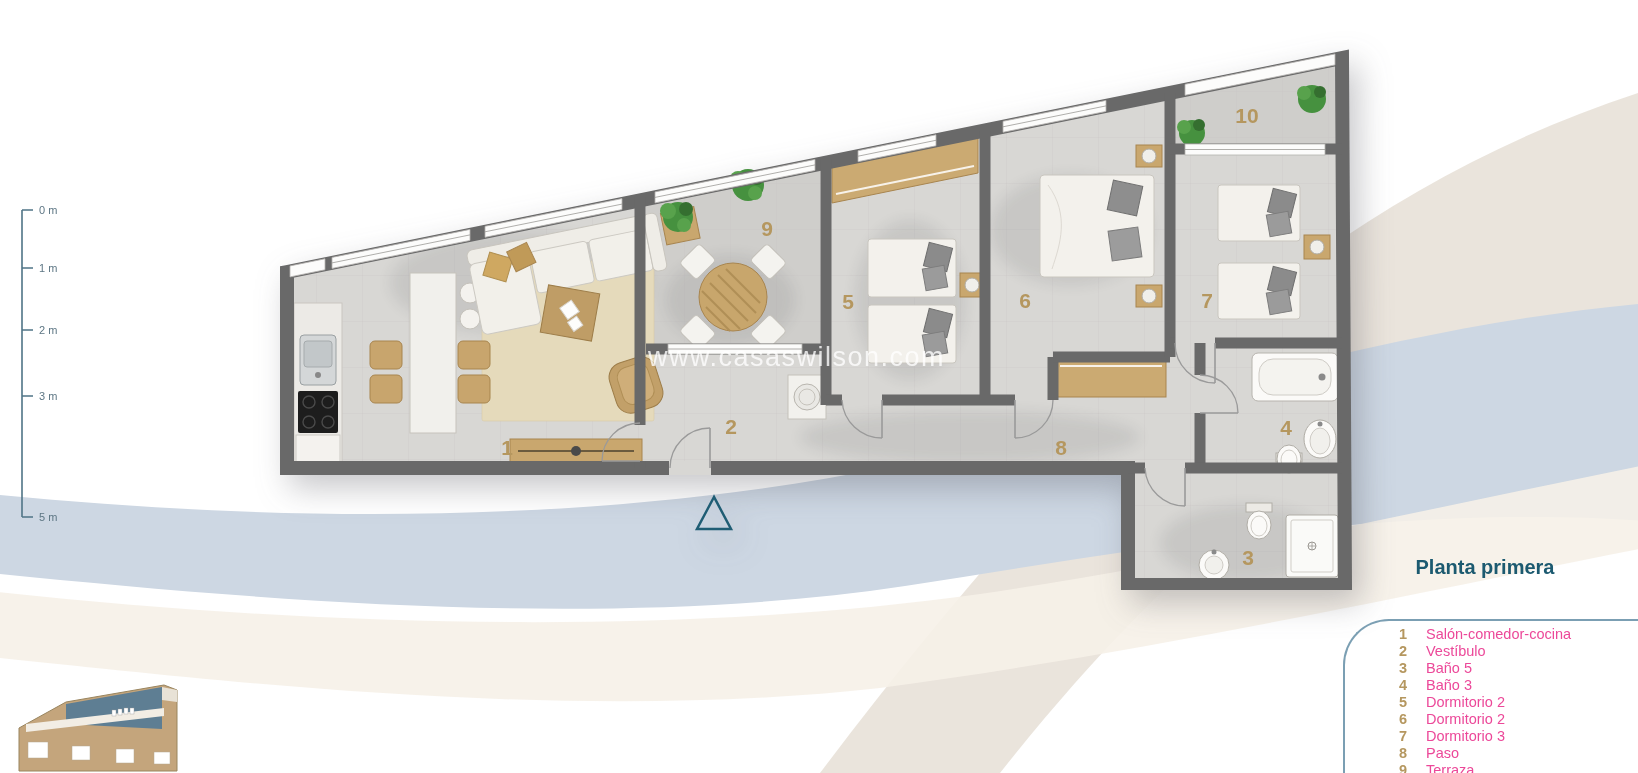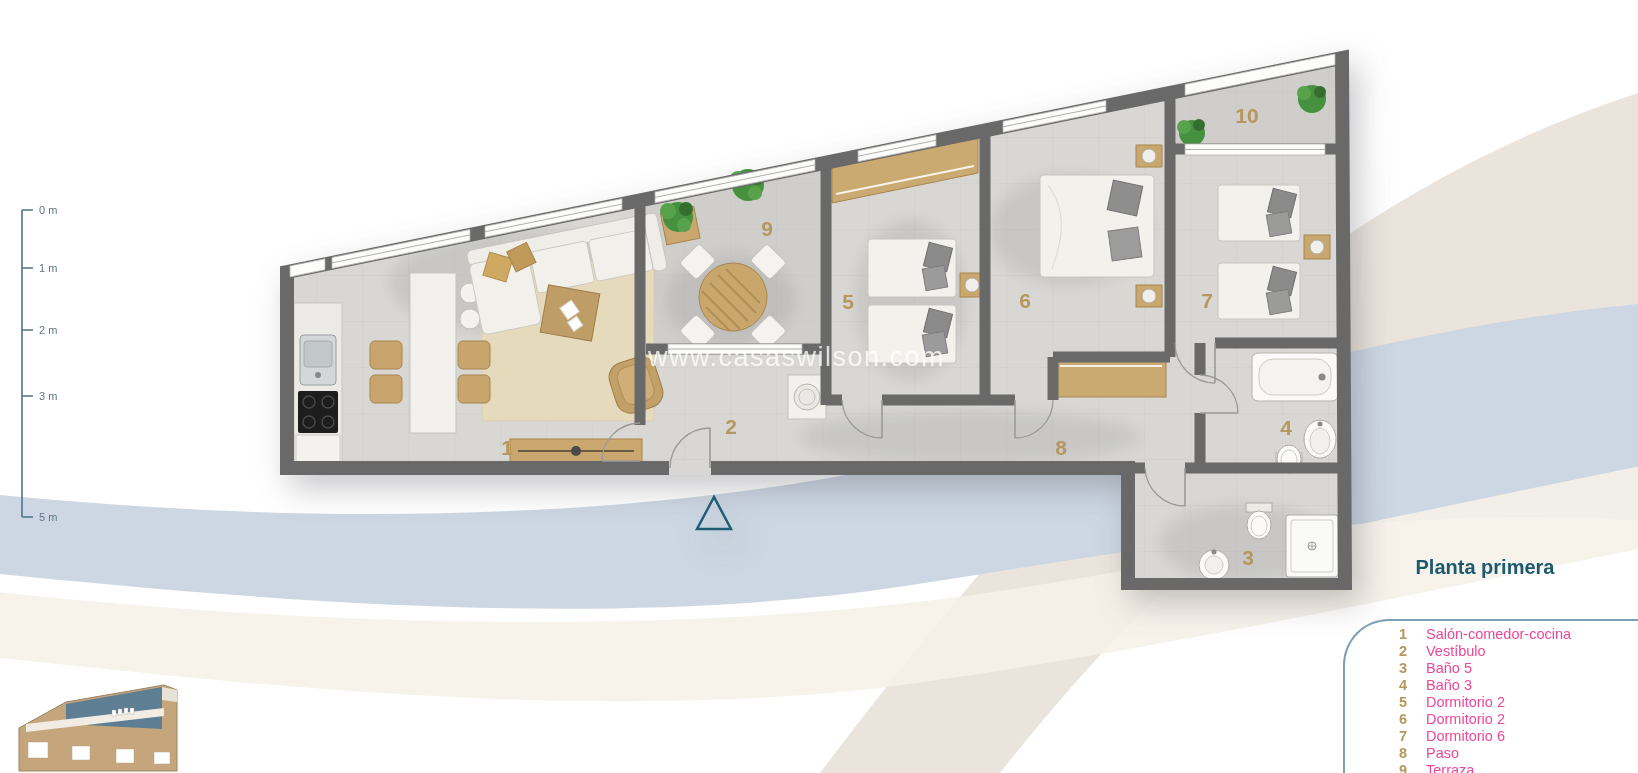--- a/index.html
+++ b/index.html
@@ -352,21 +352,21 @@
     <div class="legend-row">
       <span class="legend-num">5</span>
       <span class="legend-label">Dormitorio 2</span>
     </div>
     <div class="legend-row">
       <span class="legend-num">6</span>
       <span class="legend-label">Dormitorio 2</span>
     </div>
     <div class="legend-row">
       <span class="legend-num">7</span>
-      <span class="legend-label">Dormitorio 6</span>
+      <span class="legend-label">Dormitorio 3</span>
     </div>
     <div class="legend-row">
       <span class="legend-num">8</span>
       <span class="legend-label">Paso</span>
     </div>
     <div class="legend-row">
       <span class="legend-num">9</span>
       <span class="legend-label">Terraza</span>
     </div>
   </div>

